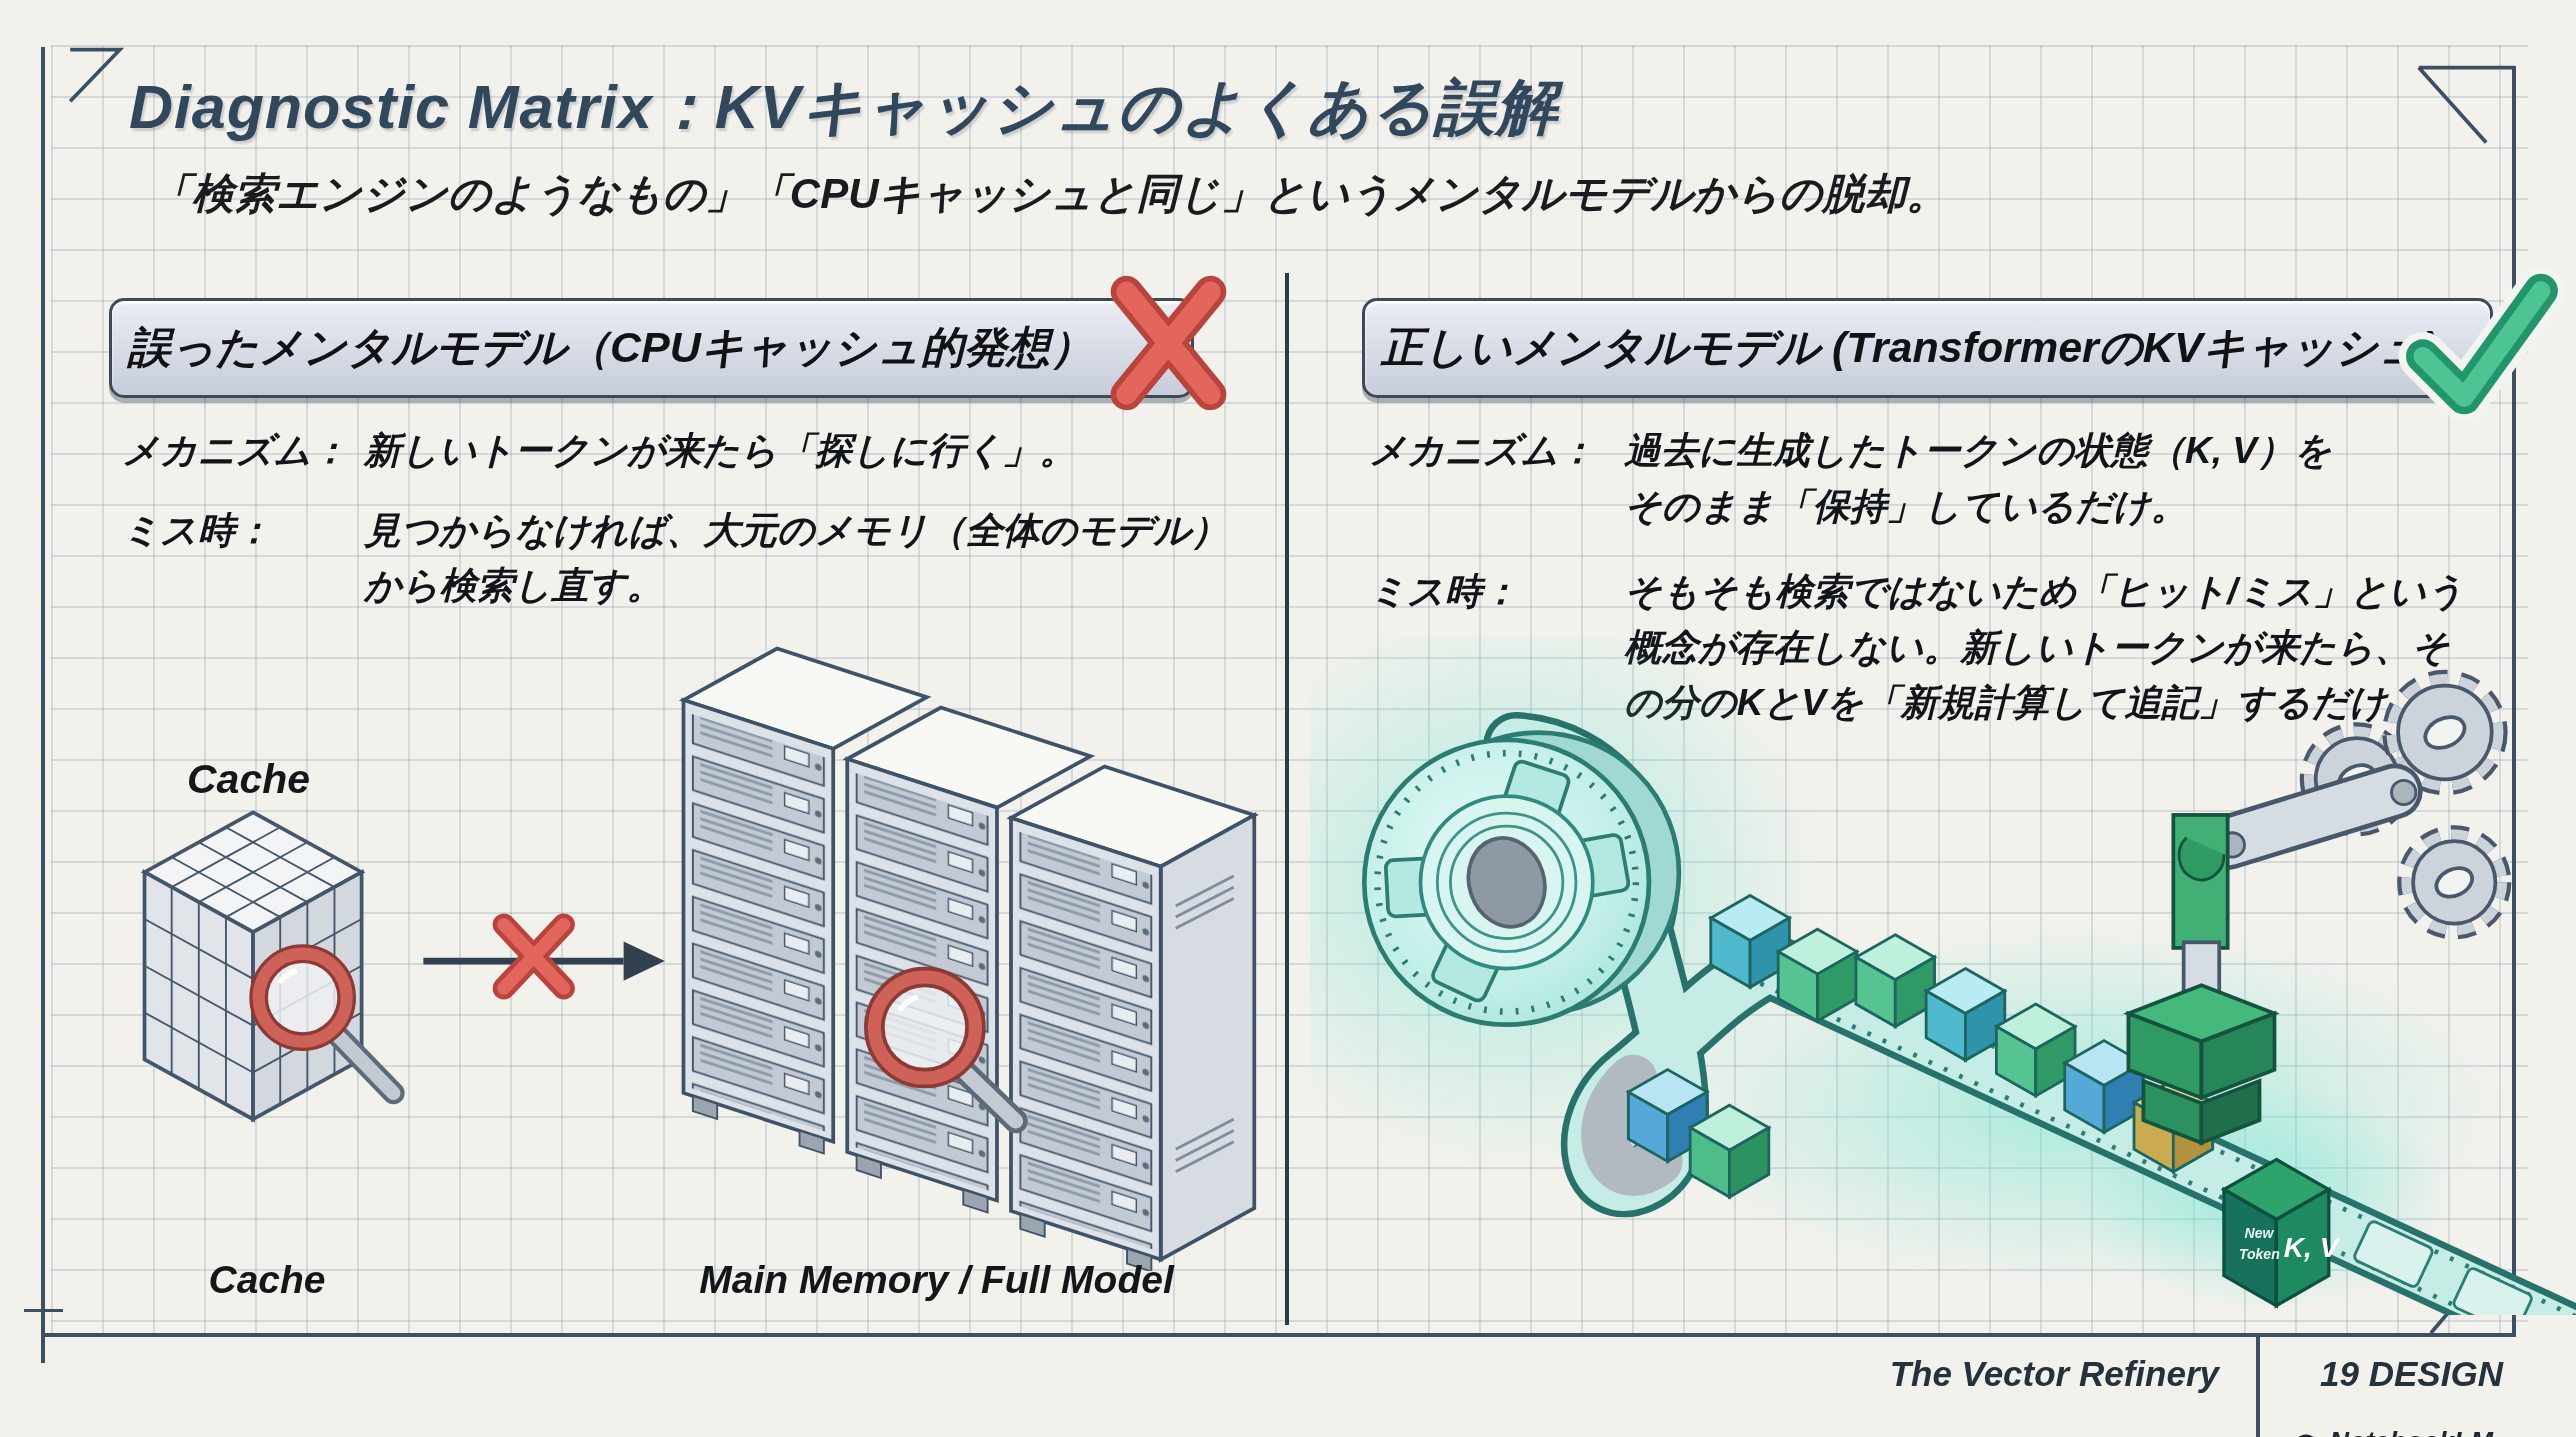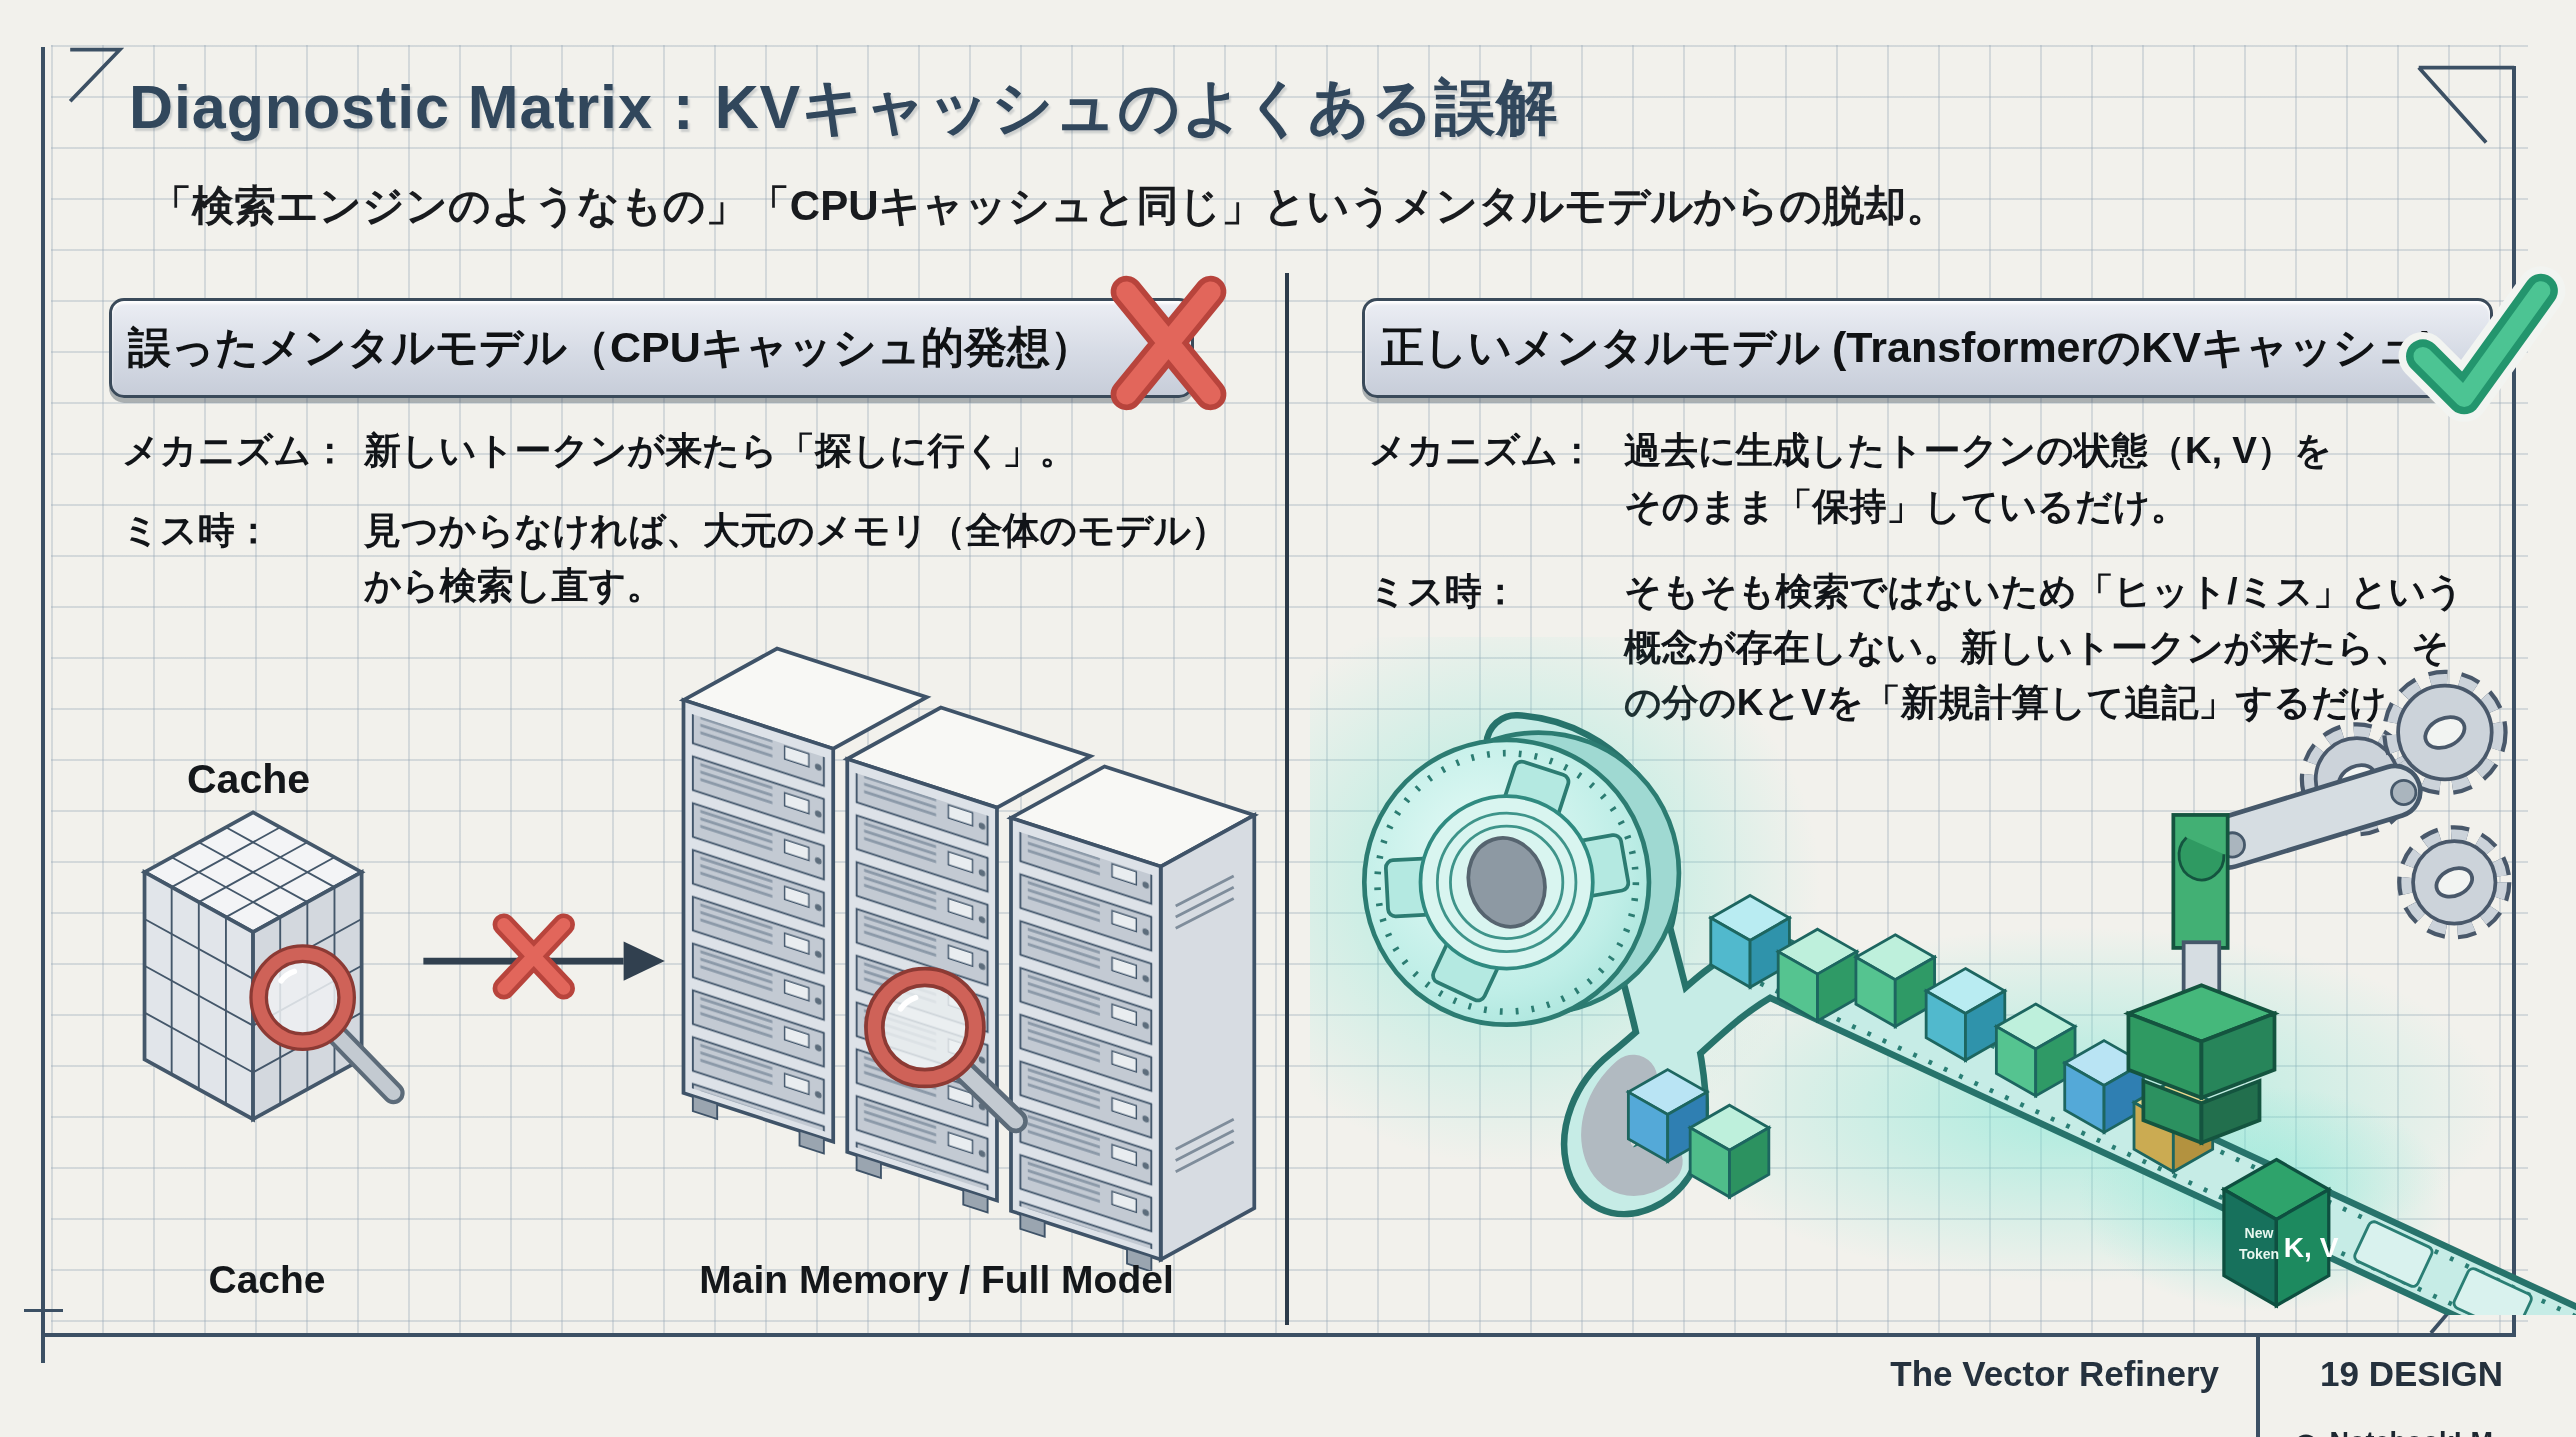--- a/index.html
+++ b/index.html
@@ -1,26 +1,26 @@
 <!DOCTYPE html>
 <html style="font-size:15px"><head>
 <meta charset="utf-8">
 <style>
   html,body{margin:0;padding:0;background:#e8e8e4;}
   .page{position:relative;width:2576px;height:1438px;background:#f2f1ec;overflow:hidden;
-        font-family:"Liberation Sans","DejaVu Sans",sans-serif;color:#15181c;}
+        font-family:"Liberation Sans","DejaVu Sans",sans-serif;color:#15181c;font-style:italic;}
   .grid{position:absolute;left:51px;top:45px;width:2477px;height:1289px;
         background-image:linear-gradient(to right, rgba(150,165,182,.33) 1.9px, transparent 1.9px),
                          linear-gradient(to bottom, rgba(150,165,182,.33) 1.9px, transparent 1.9px);
         background-size:51px 51px;}
   .abs{position:absolute;}
   .frame-line{position:absolute;background:#3c5064;}
   .title{left:129px;top:67px;font-size:61px;font-weight:800;color:#31475c;letter-spacing:0.9px;
          text-shadow:1.9px 2.8px 1.9px rgba(40,55,70,.18);}
-  .subtitle{left:150px;top:178px;font-size:42px;font-weight:800;color:#191b1e;}
+  .subtitle{left:150px;top:166px;font-size:42px;font-weight:800;color:#191b1e;}
   .hdr-box{position:absolute;height:94px;border:3.7px solid #3a4a5a;border-radius:15px;
            background:linear-gradient(180deg,#eceef4 0%,#d6dbe5 55%,#c7cdd9 100%);
            box-shadow:0 4.7px 0 rgba(40,55,70,.35), inset 0 2.8px 2.8px #ffffff;
            display:flex;align-items:center;padding:0 16px;font-size:43px;font-weight:800;color:#101214;}
   .rows{position:absolute;display:flex;flex-direction:column;gap:24px;}
   .row{display:flex;font-size:37px;font-weight:800;color:#111418;line-height:1.5;}
   .row .lab{flex:0 0 242px;}
   .row .seg-text{white-space:pre-line;flex:1;}
   .diag-label{position:absolute;font-weight:800;color:#14171a;text-align:center;font-size:39px;}
   .footer-text{position:absolute;font-size:35px;font-weight:700;color:#25313d;text-align:center;}

